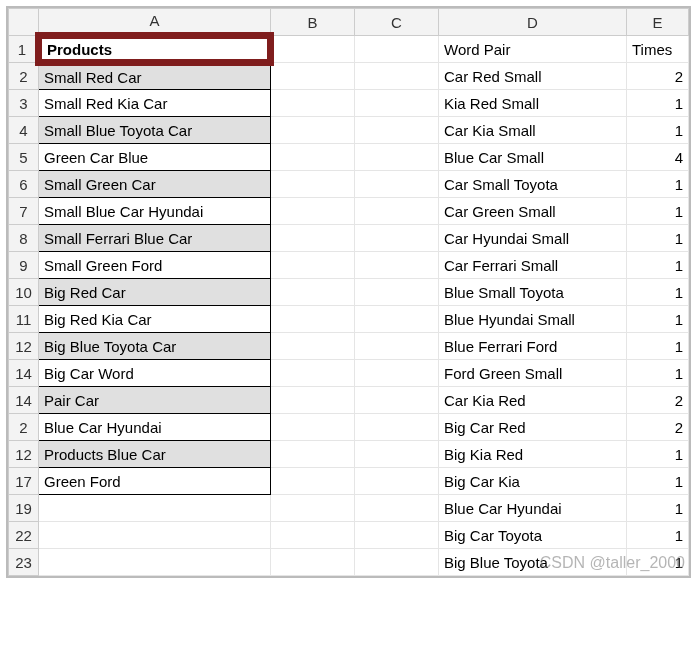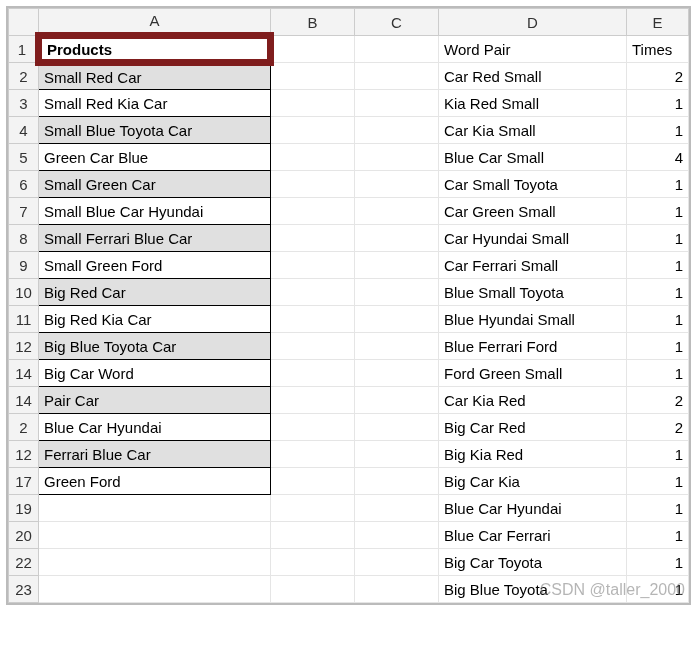--- a/index.html
+++ b/index.html
@@ -228,48 +228,40 @@
         <tr>
           <th class="rowhdr">2</th>
           <td class="colA-data">Blue Car Hyundai</td>
           <td></td>
           <td></td>
           <td>Big Car Red</td>
           <td class="num">2</td>
         </tr>
         <tr>
           <th class="rowhdr">12</th>
-          <td class="colA-data shade">Ferrari Blue Car</td>
+          <td class="colA-data shade">Products Blue Car</td>
           <td></td>
           <td></td>
           <td>Big Kia Red</td>
           <td class="num">1</td>
         </tr>
         <tr>
           <th class="rowhdr">17</th>
           <td class="colA-data">Green Ford</td>
           <td></td>
           <td></td>
           <td>Big Car Kia</td>
           <td class="num">1</td>
         </tr>
         <tr>
           <th class="rowhdr">19</th>
           <td class="colA-empty"></td>
           <td></td>
           <td></td>
           <td>Blue Car Hyundai</td>
-          <td class="num">1</td>
-        </tr>
-        <tr>
-          <th class="rowhdr">20</th>
-          <td class="colA-empty"></td>
-          <td></td>
-          <td></td>
-          <td>Blue Car Ferrari</td>
           <td class="num">1</td>
         </tr>
         <tr>
           <th class="rowhdr">22</th>
           <td class="colA-empty"></td>
           <td></td>
           <td></td>
           <td>Big Car Toyota</td>
           <td class="num">1</td>
         </tr>

